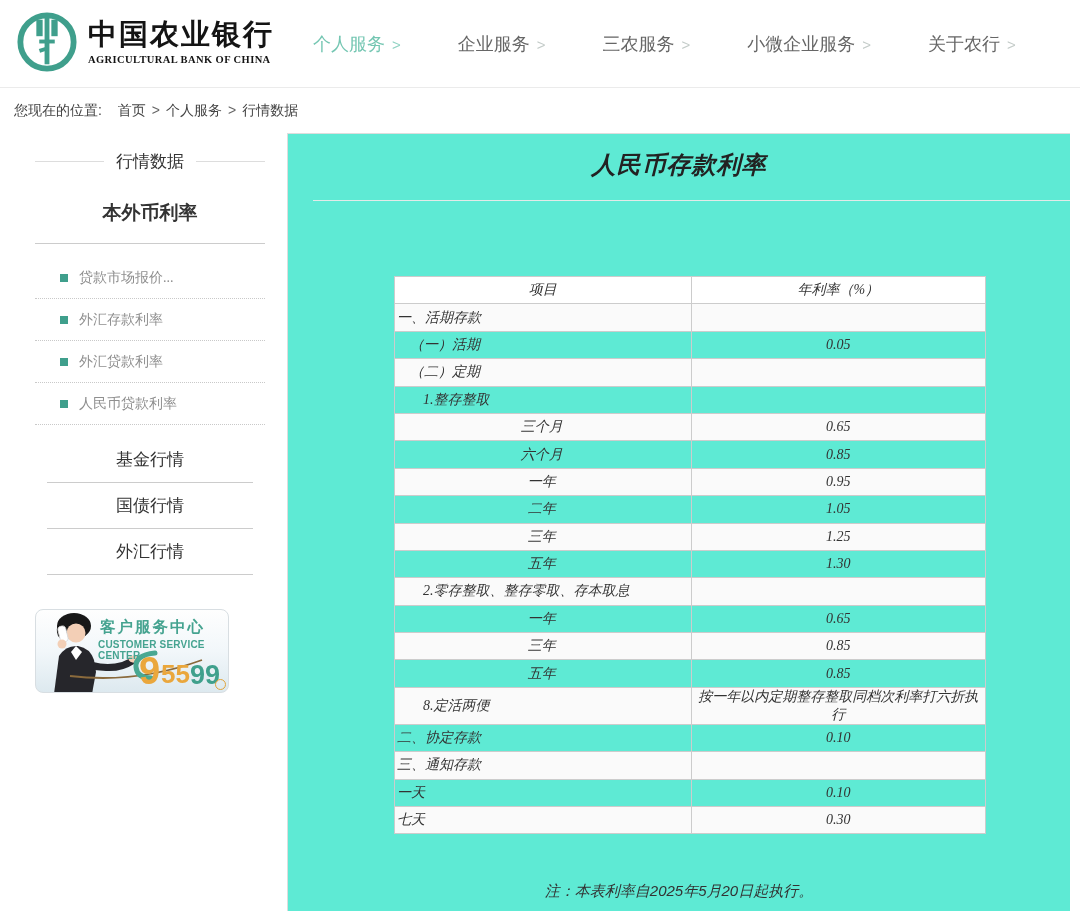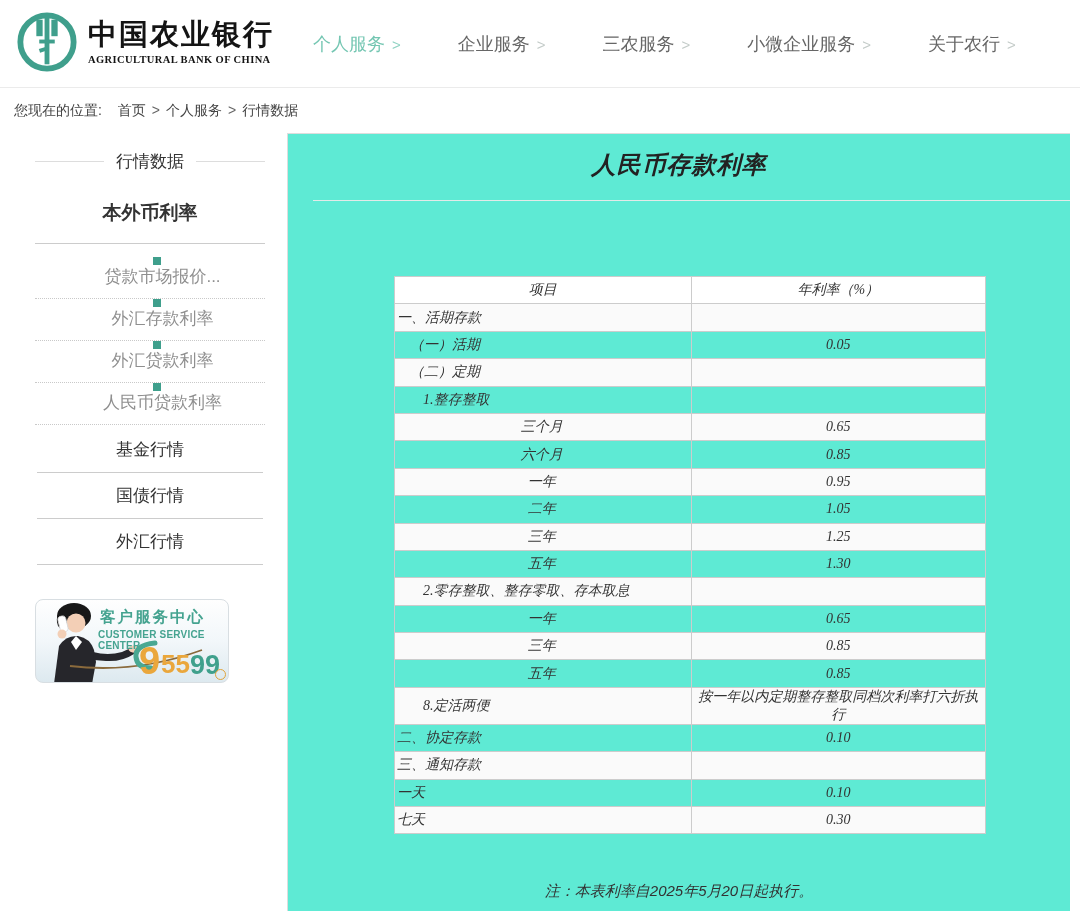--- a/index.html
+++ b/index.html
@@ -32,23 +32,23 @@
 
   
   .sidebar { position:absolute; left:35px; top:140px; width:230px; }
   .side-title-row { display:flex; align-items:center; gap:12px; margin-top:10px; }
   .side-title-row .hline { flex:1; height:1px; background:#ddd; }
   .side-title { font-size:17px; color:#333; }
   .group-title { margin-top:27px; text-align:center; font-size:19px; font-weight:bold;
     color:#333; padding-bottom:17px; border-bottom:1px solid #ccc; cursor:pointer; }
   .bullet-list { list-style:none; margin:13px 0 0 0; padding:0; }
   .bullet-list li { display:flex; align-items:center; height:42px; border-bottom:1px dotted #c9c9c9;
-    padding-left:25px; font-family:Liberation Sans, sans-serif; font-size:17px; color:#8f8f8f; cursor:pointer;flex-direction:column; }
+    padding-left:25px; font-family:Liberation Serif, serif; font-size:14px; color:#8f8f8f; cursor:pointer; }
   .bullet { width:8px; height:8px; background:#3f9f8c; margin-right:11px; flex:none; }
-  .link-list { list-style:none; margin:2px; padding:0; }
+  .link-list { list-style:none; margin:12px; padding:0; }
   .link-list li { text-align:center; font-size:17px; color:#333; line-height:45px;
     border-bottom:1px solid #ccc; cursor:pointer; }
 
   
   .service-banner { position:relative; margin-top:34px; width:194px; height:84px;
     border:1px solid #d8dee2; border-radius:8px; overflow:hidden; cursor:pointer;
     background:linear-gradient(180deg,#fefefe 0%,#f2f7fa 50%,#dde9ef 100%); }
   .svc-cn { position:absolute; left:64px; top:7px; color:#45a390; font-weight:bold;
     font-size:15.5px; letter-spacing:2px; }
   .svc-en { position:absolute; left:62px; top:29px; color:#45a390; font-weight:bold; font-size:10px; letter-spacing:0.2px; }

